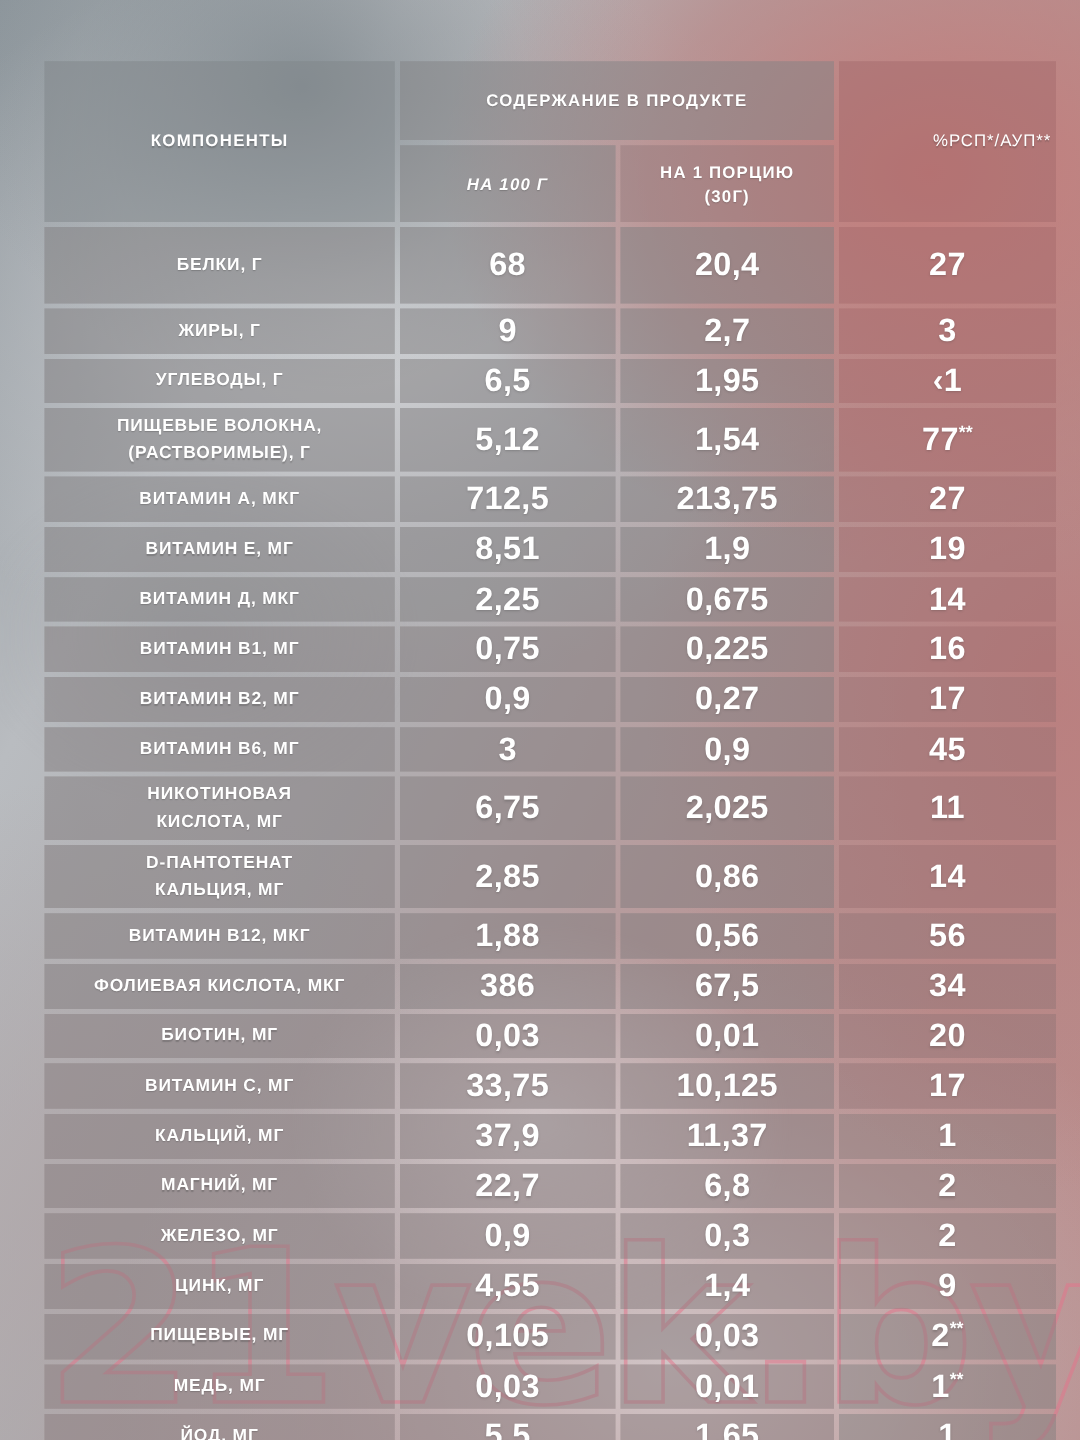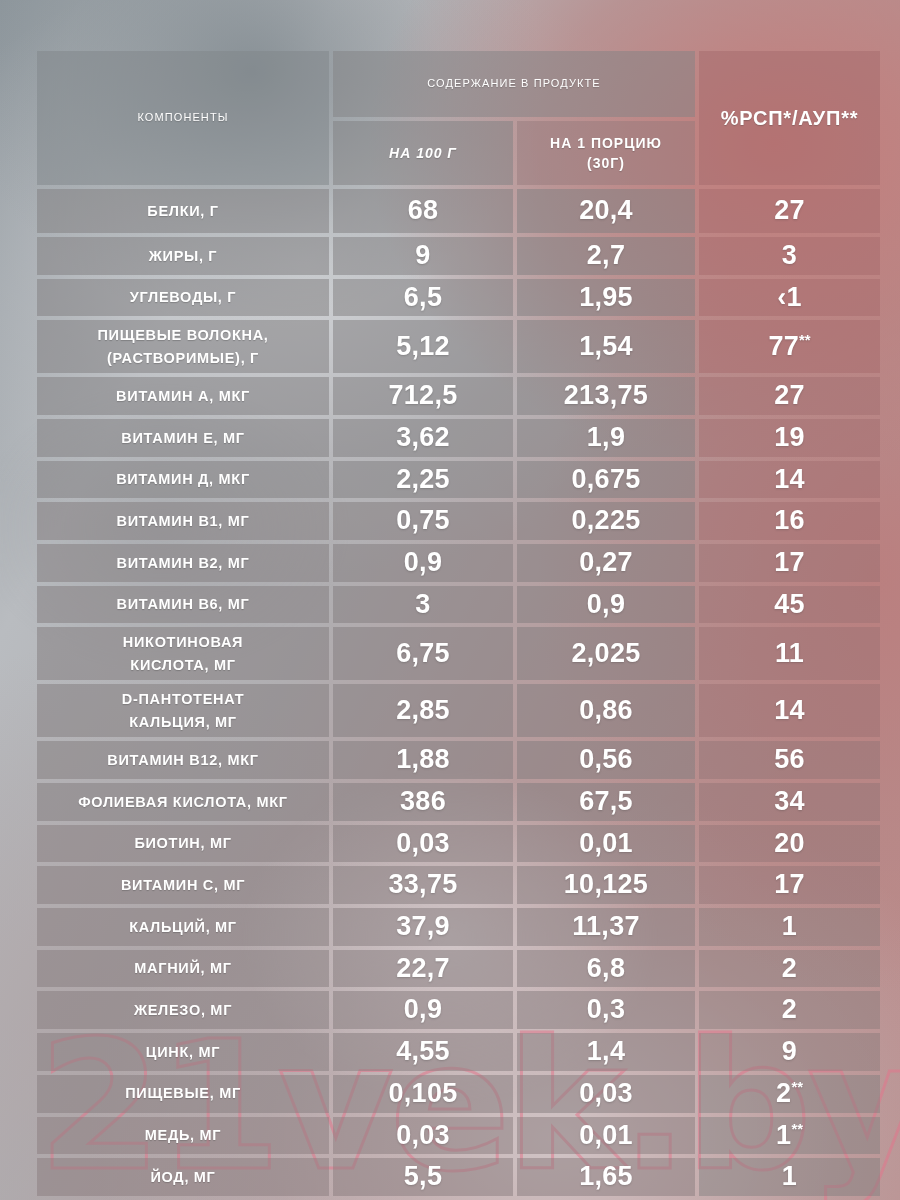--- a/index.html
+++ b/index.html
@@ -132,47 +132,48 @@
   }
   .value-txt sup {
     font-size: 0.55em;
     vertical-align: super;
     letter-spacing: 0;
   }
 
   
   .hdr-main {
     display: block;
-    font-size: 11px;
-    font-weight: 400;
+    font-size: 14px;
+    font-weight: 700;
     letter-spacing: 1.1px;
     line-height: 1.4;
     padding: 6px 4px;
     text-shadow: 0 1px 1px rgba(60,60,60,0.30);
   }
   .hdr-sub {
     display: block;
     font-size: 14px;
     font-weight: 700;
     letter-spacing: 1.0px;
     line-height: 1.9;
     padding: 6px 4px;
     text-shadow: 0 1px 1px rgba(60,60,60,0.30);
   }
   .hdr-rsp-txt {
     display: block;
-    font-size: 20px;
-    font-weight: 700;
+    font-size: 14px;
+    font-weight: 400;
     letter-spacing: 0.8px;
     line-height: 1.4;
     padding: 6px 4px;
     text-shadow: 0 1px 1px rgba(60,60,60,0.30);
-  }
-
-  .r-tall  { height: 44px; }
+    text-align: right;
+  }
+
+  .r-tall  { height: 64px; }
   .r-std   { height: 31px; }
   .r-two   { height: 42px; }
   .r-hdr-a { height: 66px; }
   .r-hdr-b { height: 64px; }
 </style>
 </head>
 <body>
 
 <div id="backdrop"></div>
 
@@ -276,21 +277,21 @@
           </td>
           <td class="tint-r rsp-1">
             <span class="value-txt"><span>27</span></span>
           </td>
         </tr>
         <tr class="r-std">
           <td class="tint-n rose-0">
             <span class="label-txt">ВИТАМИН Е, МГ</span>
           </td>
           <td class="tint-v rose-0">
-            <span class="value-txt">3,62</span>
+            <span class="value-txt">8,51</span>
           </td>
           <td class="tint-v rose-0">
             <span class="value-txt">1,9</span>
           </td>
           <td class="tint-r rsp-1">
             <span class="value-txt"><span>19</span></span>
           </td>
         </tr>
         <tr class="r-std">
           <td class="tint-n rose-0">

